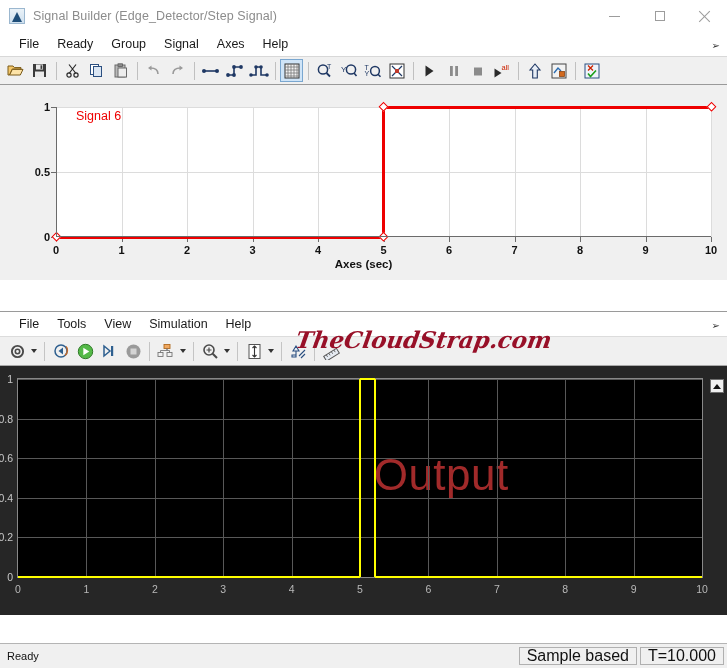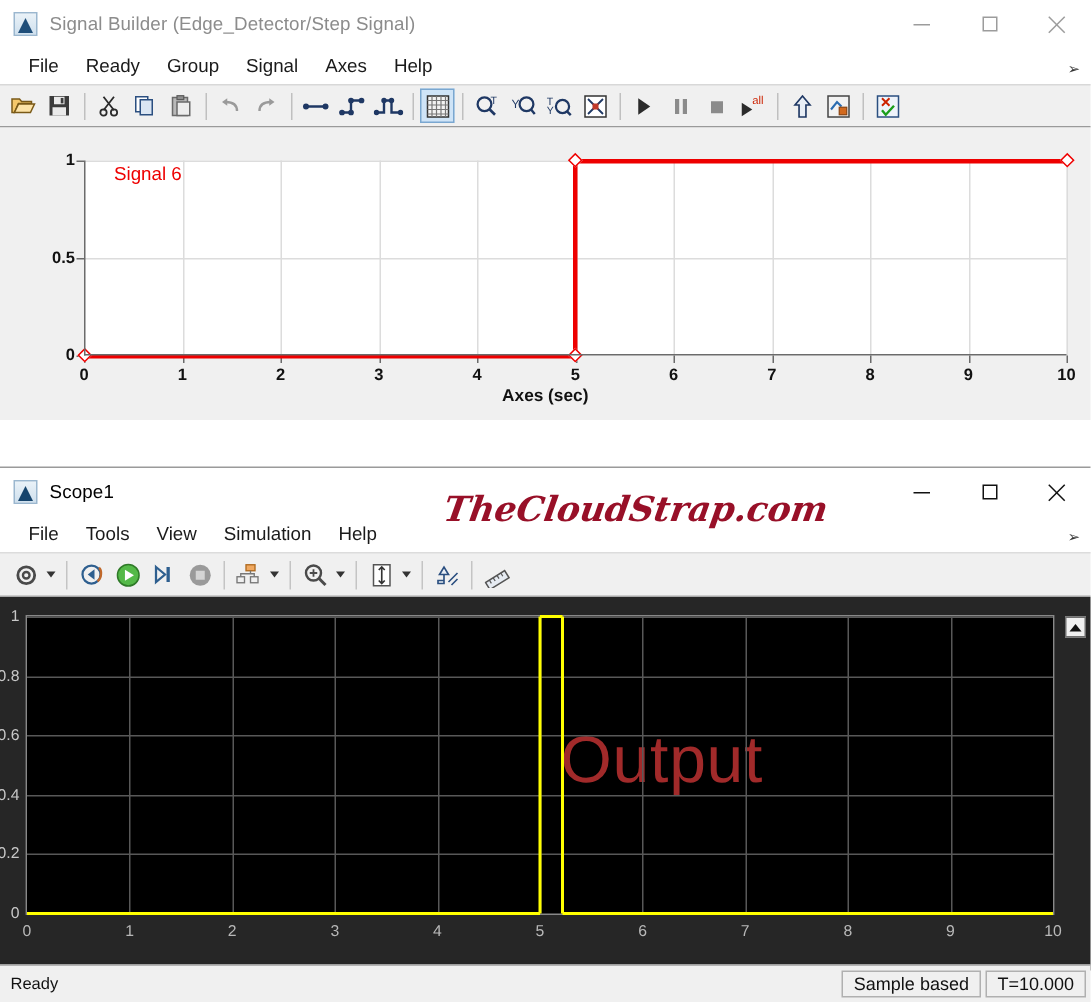--- a/index.html
+++ b/index.html
@@ -96,21 +96,21 @@
   .sc-xtick{position:absolute;top:100%;margin-top:6px;transform:translateX(-50%);font-size:10.5px;color:#b8b8b8;}
   .sc-line{position:absolute;background:#ffff00;}
   .scrollup{position:absolute;right:3px;top:13px;width:14px;height:14px;background:#f0f0f0;border:1px solid #6f6f6f;
             display:flex;align-items:center;justify-content:center;box-sizing:border-box;}
   .scrollup .ar{width:0;height:0;border-left:4px solid transparent;border-right:4px solid transparent;border-bottom:5px solid #111;}
 
   .statusbar{position:absolute;left:0;right:0;bottom:0;height:25px;background:#f0f0f0;border-top:1px solid #b4b4b4;
              display:flex;align-items:center;box-sizing:border-box;}
   .st-ready{padding-left:7px;font-size:11px;color:#111;flex:1;}
   .st-cell{height:18px;display:flex;align-items:center;padding:0 7px;border:1px solid #b0b0b0;background:#f0f0f0;
-           font-size:12px;color:#111;margin-right:3px;box-sizing:border-box;}
+           font-size:16px;color:#111;margin-right:3px;box-sizing:border-box;}
   .watermark{position:absolute;font-style:italic;color:#981028;font-weight:bold;white-space:nowrap;}
 </style>
 </head>
 <body>
 
 <div class="app">
 
   <div class="sb-window">
 
     <div class="titlebar">
@@ -359,35 +359,20 @@
           <i class="sig-pt" style="left: 651.5px; top: -3.5px;"></i>
         </div>
       <i class="sb-axisline-y"></i>
       <i class="sb-axisline-x"></i>
       <div class="xaxis-title">Axes (sec)</div>
     </div>
   </div>
 
   <div class="sc-window">
 
-    <div class="titlebar">
-      <span class="title-icon dark"></span>
-      <span class="title-text active">Scope1</span>
-      <span class="wctrls">
-        <span class="wbtn active">
-            <i class="min"></i>
-          </span>
-        <span class="wbtn active">
-            <i class="max"></i>
-          </span>
-        <span class="wbtn active">
-            <i class="cls"></i>
-          </span>
-      </span>
-    </div>
 
     <div class="menubar">
       <span class="menu-item">File</span>
       <span class="menu-item">Tools</span>
       <span class="menu-item">View</span>
       <span class="menu-item">Simulation</span>
       <span class="menu-item">Help</span>
       <span class="menu-overflow">➢</span>
     </div>
 

